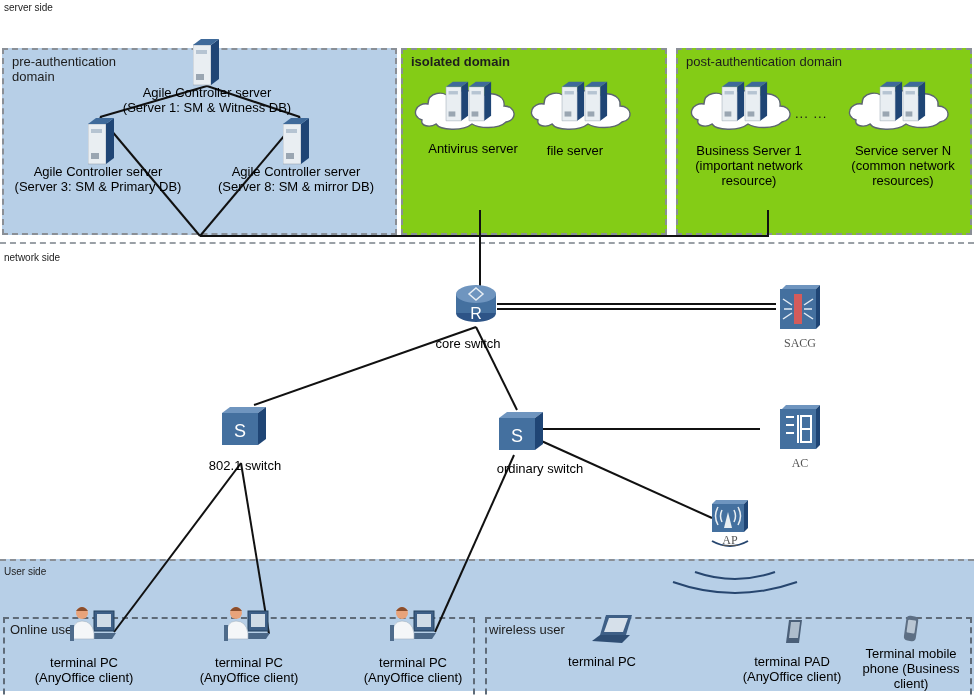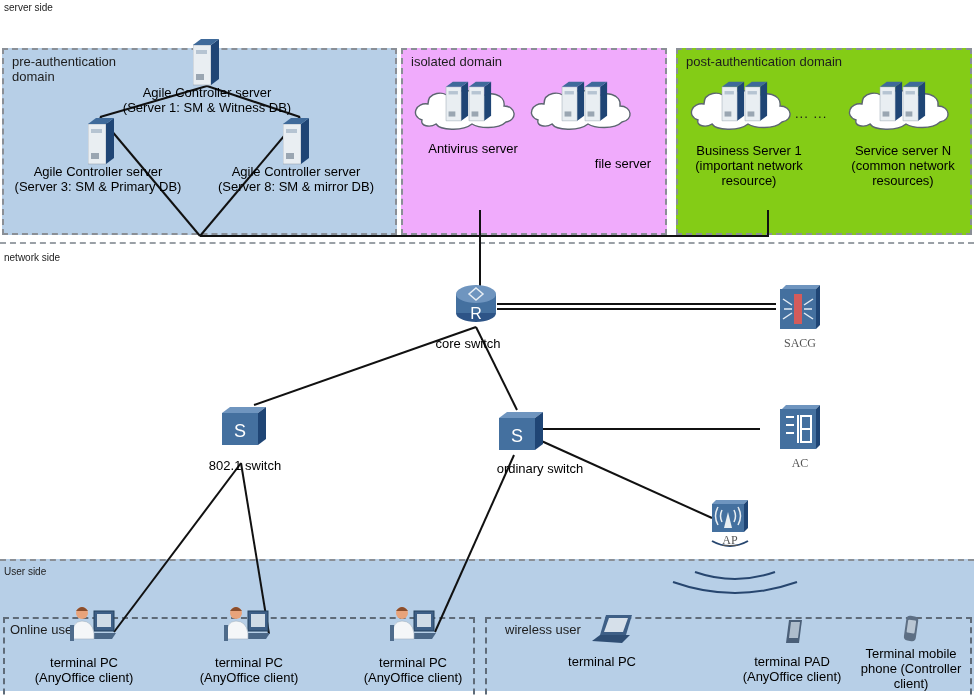--- a/index.html
+++ b/index.html
@@ -21,40 +21,40 @@
 
 <div class="zone-label" style="left:4px;top:2px;">server side</div>
 
 <div class="box blue" style="left:2px;top:23px;width:395px;height:187px;">
   <div class="box-title">
     <span>pre-authentication</span><br>
     <span>domain</span>
   </div>
 </div>
 
-<div class="box" style="left:401px;top:23px;width:266px;height:187px;background:#f0abfc;">
+<div class="box" style="left:401px;top:23px;width:266px;height:187px;background:#84cc16;font-weight:bold;">
   <div class="box-title">isolated domain</div>
 </div>
 
 <div class="box" style="left:676px;top:23px;width:296px;height:187px;background:#84cc16;">
   <div class="box-title">post-authentication domain</div>
 </div>
 
 <div class="divider" style="top:242px;"></div>
 
 <div class="zone-label" style="left:4px;top:252px;">network side</div>
 
 <div class="abs" style="left:0;top:559px;width:974px;height:130px;background:#b7cfe7;border-top:2px dashed #8a8f96;"></div>
 <div class="zone-label" style="left:4px;top:566px;">User side</div>
 
 <div class="box" style="left:3px;top:592px;width:472px;height:98px;border-color:#5f6b78;">
   <div class="box-title" style="top:3px;left:5px;">Online users</div>
 </div>
 <div class="box" style="left:485px;top:592px;width:487px;height:98px;border-color:#5f6b78;">
-  <div class="box-title" style="top:3px;left:18px;">wireless user</div>
+  <div class="box-title" style="top:3px;left:2px;">wireless user</div>
 </div>
 
 <svg class="links">
   <g stroke="#111" stroke-width="2" fill="none">
 
     <line x1="100" y1="117" x2="200" y2="236"></line>
     <line x1="300" y1="117" x2="200" y2="236"></line>
     <line x1="100" y1="117" x2="207" y2="86"></line>
     <line x1="300" y1="117" x2="207" y2="86"></line>
 
@@ -131,21 +131,21 @@
 </div>
 <div class="lbl" style="left:473px;top:141px;">Antivirus server</div>
 
 <div class="icon" style="left:530px;top:76px;width:104px;height:60px;">
   <svg width="104" height="60">
       <use href="#cloud"></use>
       <use href="#tower" transform="translate(32,4) scale(0.85)"></use>
       <use href="#tower" transform="translate(55,4) scale(0.85)"></use>
     </svg>
 </div>
-<div class="lbl" style="left:575px;top:156px;margin-left:48px;">file server</div>
+<div class="lbl" style="left:575px;top:143px;">file server</div>
 
 <div class="icon" style="left:690px;top:76px;width:104px;height:60px;">
   <svg width="104" height="60">
       <use href="#cloud"></use>
       <use href="#tower" transform="translate(32,4) scale(0.85)"></use>
       <use href="#tower" transform="translate(55,4) scale(0.85)"></use>
     </svg>
 </div>
 <div class="abs" style="left:795px;top:106px;font-size:13px;letter-spacing:1px;">... ...</div>
 <div class="icon" style="left:848px;top:76px;width:104px;height:60px;">
@@ -311,15 +311,15 @@
 </div>
 
 <div class="icon" style="left:902px;top:615px;width:18px;height:28px;">
   <svg width="18" height="28">
     <rect x="3" y="1" width="12" height="25" rx="4" fill="#5d6f84" transform="rotate(8 9 14)"></rect>
     <rect x="5" y="5" width="8" height="13" rx="1" fill="#b9c6d3" transform="rotate(8 9 14)"></rect>
   </svg>
 </div>
 <div class="lbl" style="left:911px;top:646px;">
   <span>Terminal mobile</span><br>
-  <span>phone (Controller</span><br>
+  <span>phone (Business</span><br>
   <span>client)</span>
 </div>
 
 </body></html>

